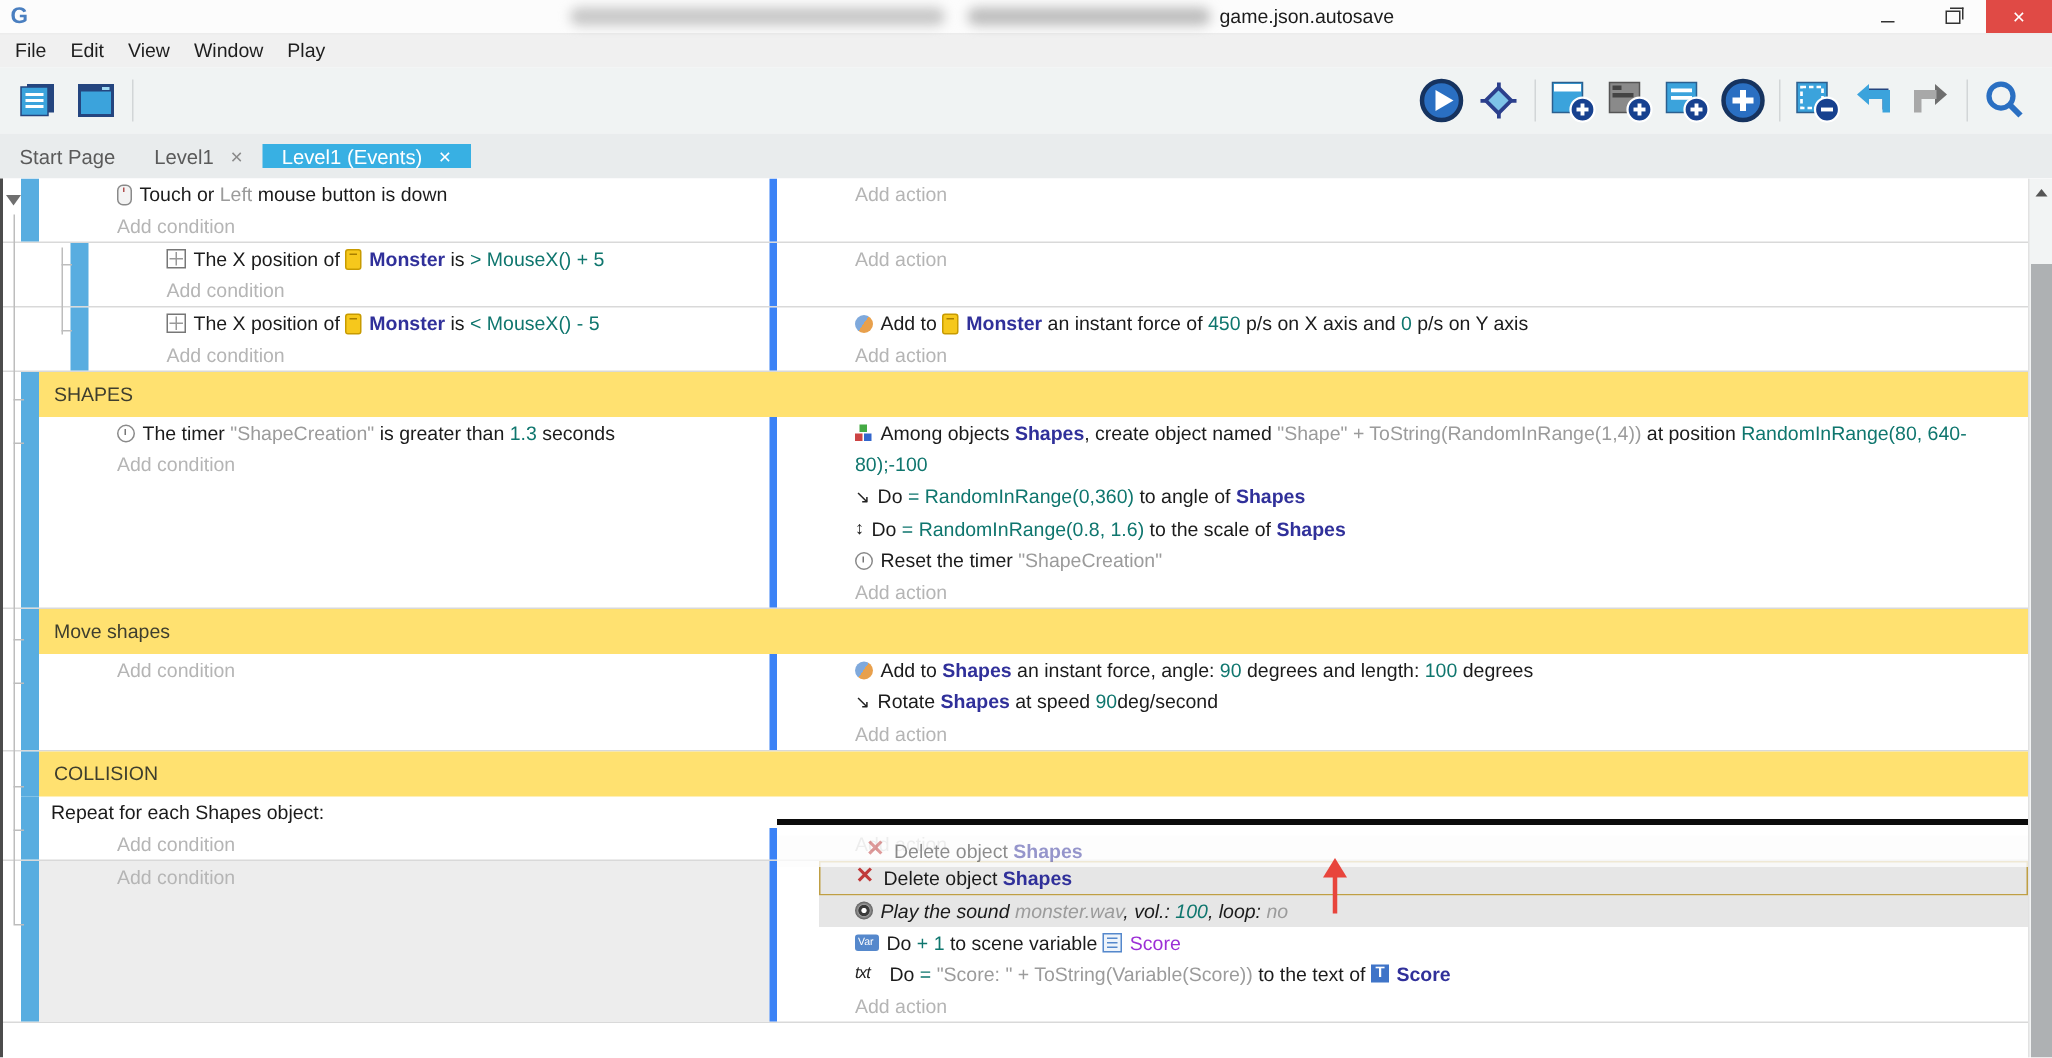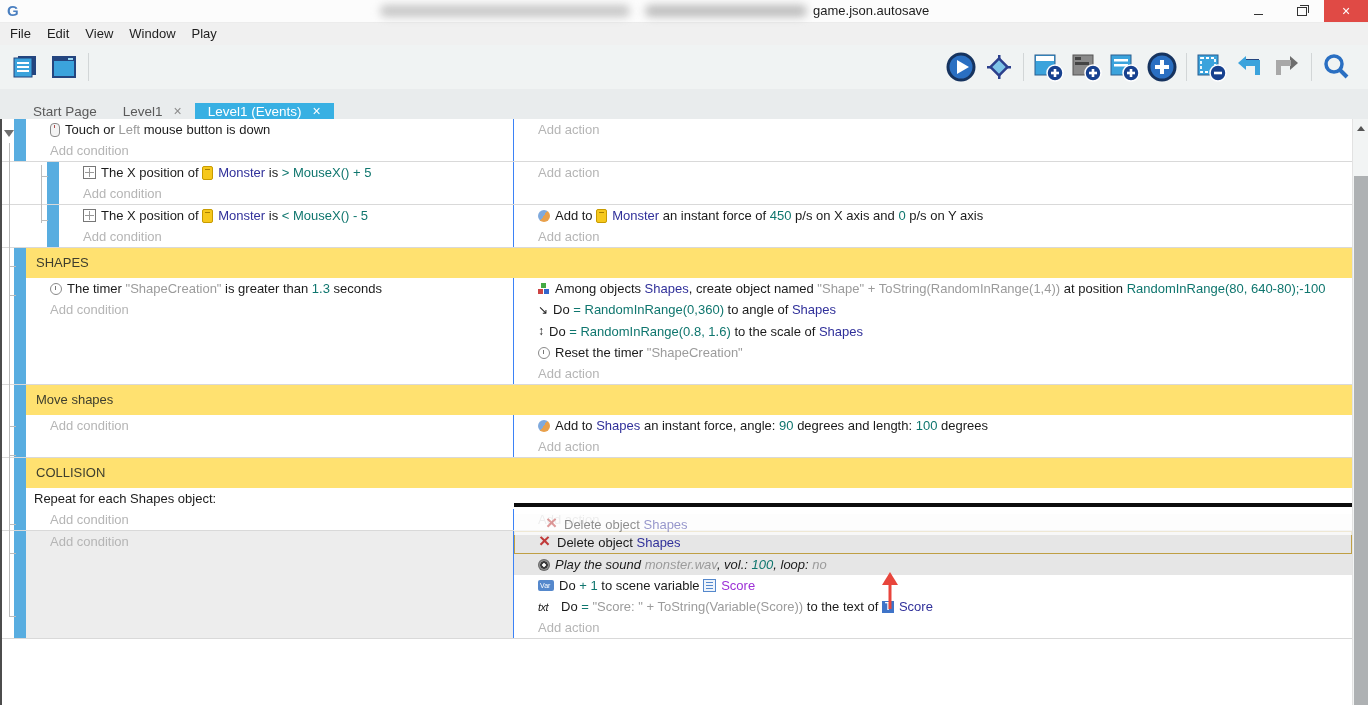--- a/index.html
+++ b/index.html
@@ -23,50 +23,50 @@
   .menubar{height:22px;background:#f0f0f0;display:flex;align-items:center;padding-left:2px;font-size:13px;color:#1e1e1e;border-top:1px solid #ececec;}
   .menu-item{padding:0 8px;line-height:22px;}
 
   
   .toolbar{height:44px;background:#f0f3f3;display:flex;align-items:center;padding:0 10px;}
   .tb-gap{flex:1;}
   .tb-ic{width:32px;height:32px;display:flex;align-items:center;justify-content:center;margin-right:6px;}
   .tb-div{width:1px;height:28px;background:#d2d6d7;margin:0 8px 0 2px;}
 
   
-  .tabbar{height:30px;background:#e9eced;display:flex;align-items:flex-end;padding-left:20px;font-size:13.5px;}
+  .tabbar{height:30px;background:#e9eced;display:flex;align-items:center;padding-left:0;font-size:13.5px;}
   .tab{display:flex;align-items:center;padding:0 13px;color:#5a5a5a;}
   .tab .x{margin-left:11px;color:#8b8b8b;font-size:14px;}
   .tab.active{background:#38b0e3;color:#fff;}
   .tab.active .x{color:#fff;}
 
   
   .events{position:relative;width:1368px;height:587px;background:#fff;overflow:hidden;box-sizing:border-box;padding-right:16px;border-left:2px solid #4c4c4c;font-size:13px;color:#1b1b1b;}
   .evt{display:flex;align-items:stretch;border-bottom:1px solid #d9d9d9;box-sizing:border-box;}
   .tree{width:12px;flex:0 0 12px;}
   .evt.sub .tree{width:45px;flex:0 0 45px;}
   .selbar{width:12px;flex:0 0 12px;background:#58ade0;}
   .content{flex:1;display:flex;flex-direction:column;min-width:0;}
   .cells{flex:1;display:flex;min-width:0;}
   .cond{width:487px;flex:0 0 487px;box-sizing:border-box;}
   .evt.sub .cond{width:454px;flex:0 0 454px;}
-  .act{flex:1;border-left:1px solid #3b82f6;position:relative;min-width:0;}
-  .row{min-height:21px;line-height:21px;padding-left:24px;padding-right:6px;}
+  .act{flex:1;border-left:5px solid #3b82f6;position:relative;min-width:0;}
+  .row{min-height:21px;line-height:21px;padding-left:24px;padding-right:6px;margin-left:28px;}
   .row.ph{color:#b5b5b5;}
   .row.grey{background:#e6e6e6;font-style:italic;}
   .row.sel{background:#e6e6e6;border:1px solid #bf9f44;}
   .cond.greybg{background:#ededed;}
   .banner-label{flex:1;background:#ffe170;line-height:30px;height:30px;padding-left:10px;color:#3e3e2e;}
   .evt.bannerrow{border-bottom:none;}
   .rep-header{line-height:21px;min-height:21px;padding-left:8px;color:#1b1b1b;}
 
   .c-k{color:#1b1b1b;}
   .c-g{color:#9b9b9b;}
   .c-n{color:#0f766e;}
-  .c-o{color:#30309a;font-weight:normal;}
+  .c-o{color:#30309a;font-weight:bold;}
   .c-v{color:#9c2fd6;}
 
   
   .ic{display:inline-block;vertical-align:middle;margin:-2px 5px 0 0;position:relative;}
   .mouse-icon{width:8px;height:12px;border:1px solid #8a8a8a;border-radius:4px;background:#f3f3f3;}
   .mouse-icon::after{content:'';position:absolute;left:3px;top:1px;width:1px;height:3px;background:#b05050;}
   .xpos-icon{width:11px;height:11px;border:1px solid #777;background:linear-gradient(#999,#999) center/9px 1px no-repeat,linear-gradient(#999,#999) center/1px 9px no-repeat,#fff;}
   .monster-icon{width:9px;height:12px;background:#f6c81c;border:1px solid #c89b00;border-radius:2px;}
   .monster-icon::after{content:'';position:absolute;left:2px;top:2px;width:5px;height:1px;background:#a87f00;}
   .force-icon{width:12px;height:12px;border-radius:50%;background:linear-gradient(125deg,#7fa9dc 48%,#e8a04c 48%);}
@@ -346,20 +346,21 @@
         <div class="evt">
           <div class="tree"></div>
           <div class="selbar"></div>
           <div class="content">
             <div class="cells">
               <div class="cond">
                 <div class="row ph">Add condition</div>
               </div>
               <div class="act">
                 <div class="row"><span class="ic force-icon"></span><span class="c-k">Add to </span><span class="c-o">Shapes</span><span class="c-k"> an instant force, angle: </span><span class="c-n">90</span><span class="c-k"> degrees and length: </span><span class="c-n">100</span><span class="c-k"> degrees</span></div>
+                <div class="row"><span class="ic angle-icon"></span><span class="c-k">Rotate </span><span class="c-o">Shapes</span><span class="c-k"> at speed </span><span class="c-n">90</span><span class="c-k">deg/second</span></div>
                 <div class="row ph">Add action</div>
               </div>
             </div>
           </div>
         </div>
         <div class="evt bannerrow">
           <div class="tree"></div>
           <div class="selbar"></div>
           <div class="banner-label">COLLISION</div>
         </div>

